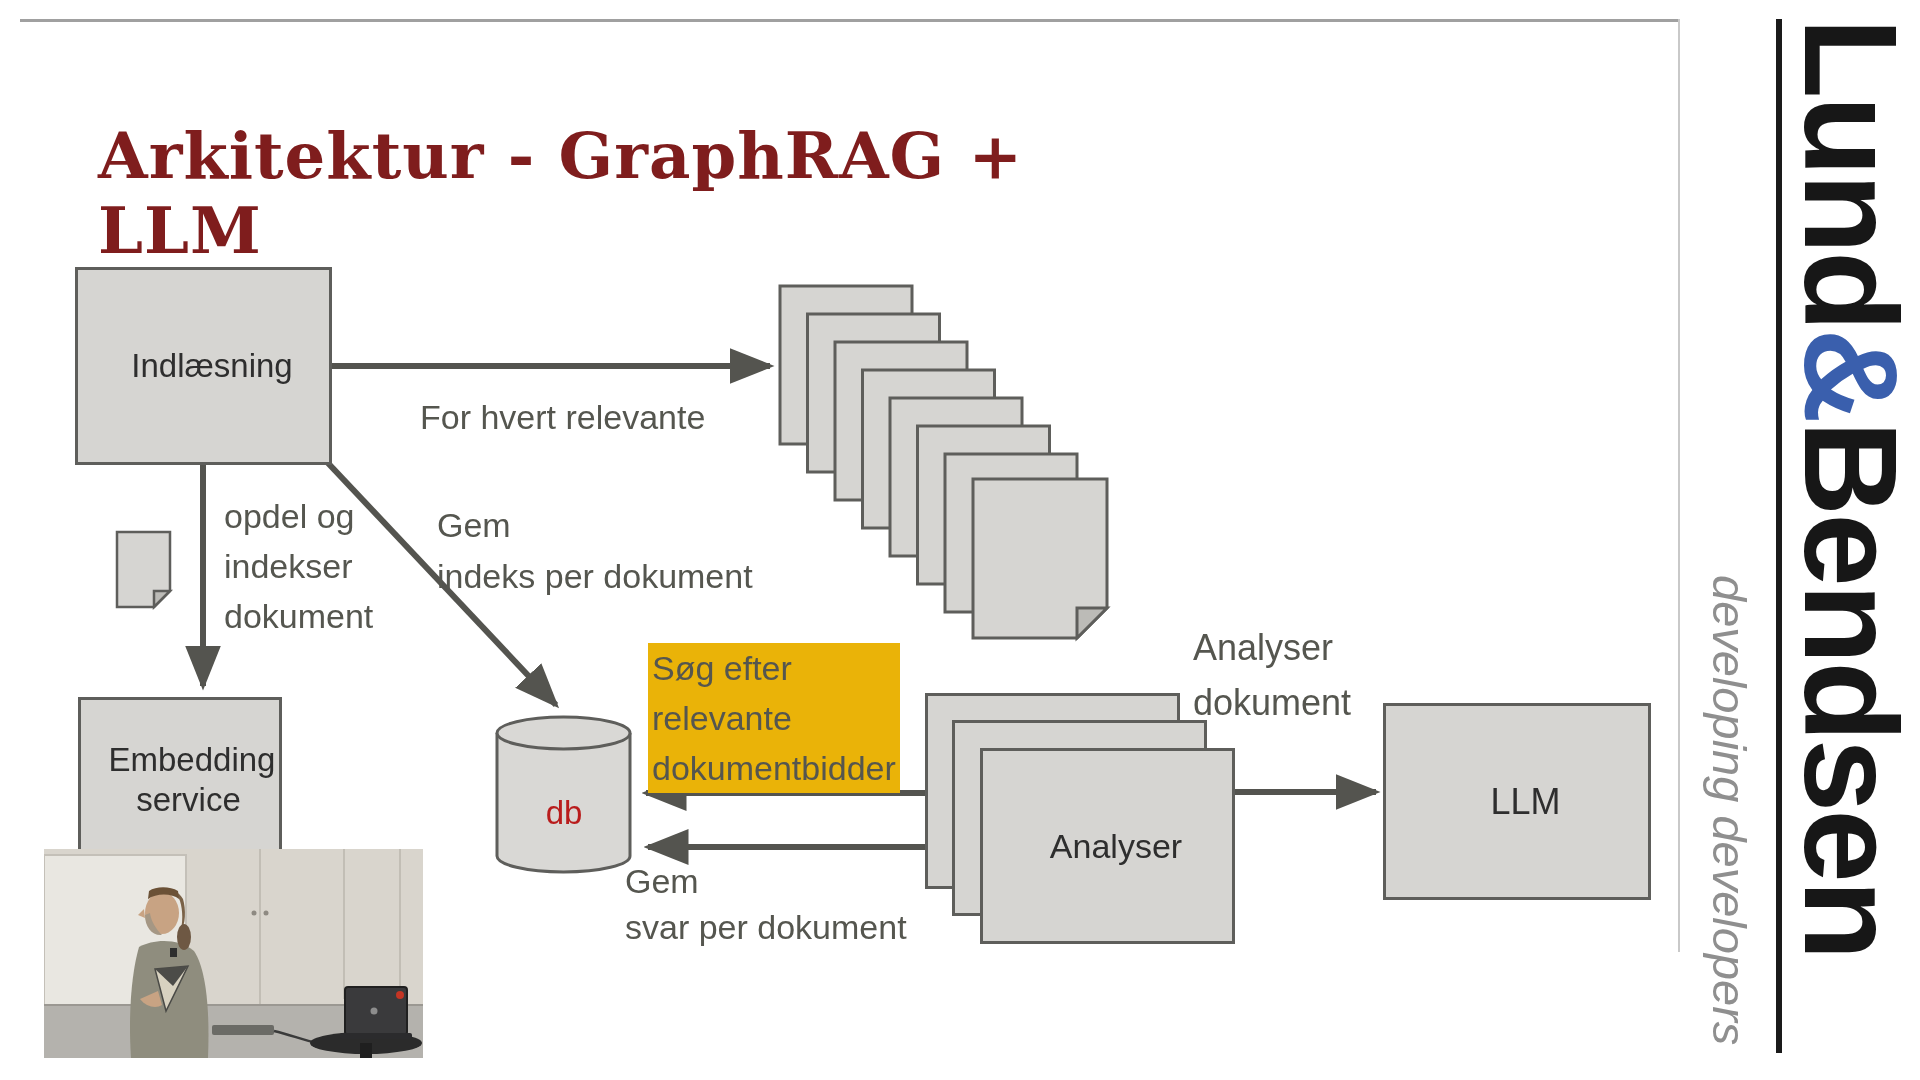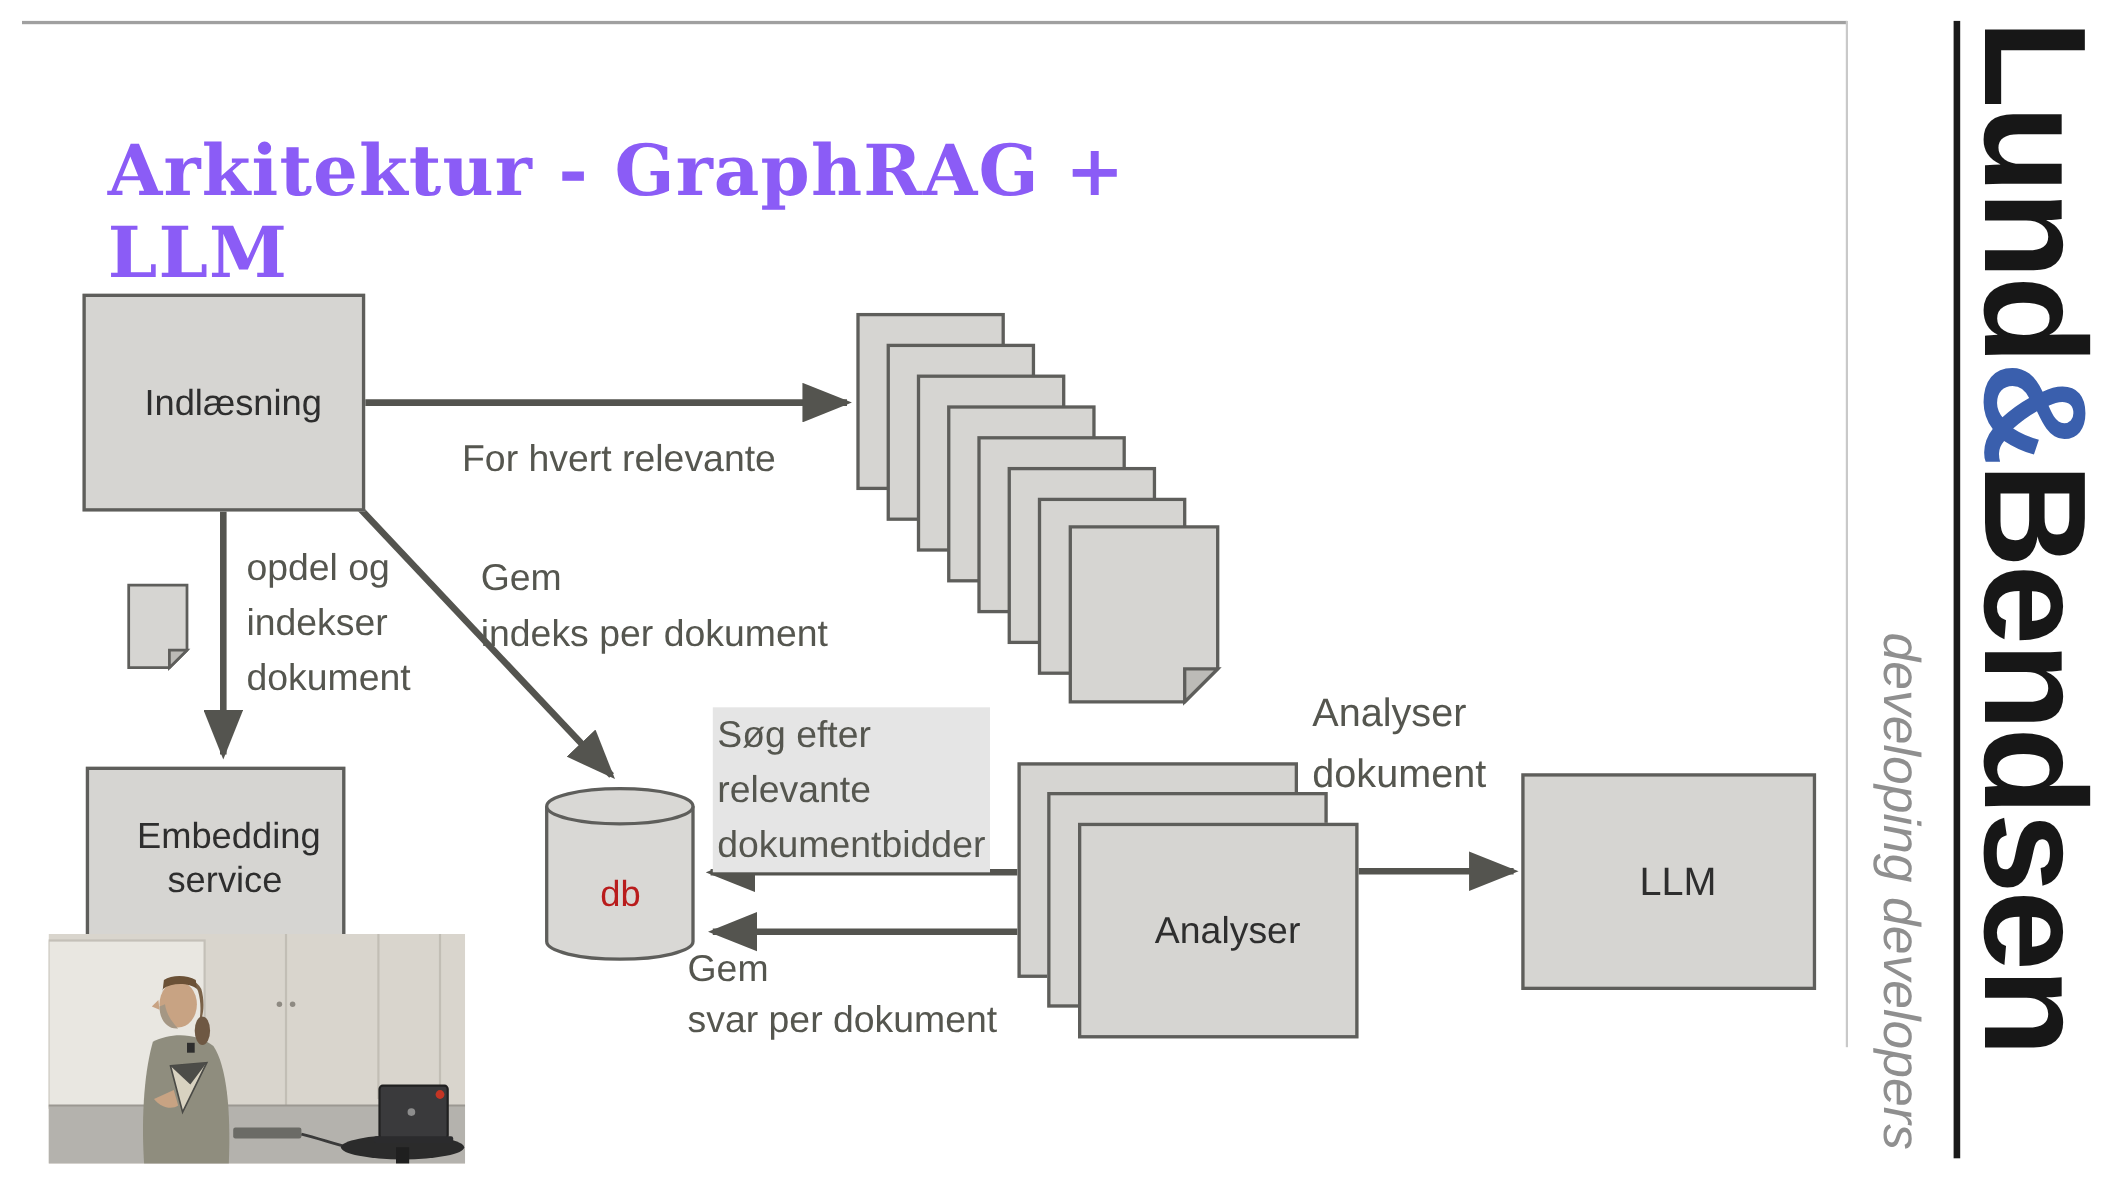--- a/index.html
+++ b/index.html
@@ -17,34 +17,34 @@
     font-family:"DejaVu Serif",serif;font-weight:bold;
     font-size:64px;letter-spacing:1px;color:#F1502F;
   }
   
   .dbox{
     background:#d6d5d2;border:3px solid #5e5e5b;box-sizing:border-box;
     display:flex;align-items:center;justify-content:center;
     color:#2e2e2e;font-size:33px;text-align:center;line-height:40px;padding-left:17px;
   }
   .box-indlaesning{left:75px;top:267px;width:257px;height:198px;}
-  .box-embedding{left:78px;top:697px;width:236px;height:165px;}
+  .box-embedding{left:78px;top:697px;width:204px;height:165px;}
   .box-embedding .lbl{width:160px;}
   .box-llm{left:1383px;top:703px;width:268px;height:197px;font-size:36px;}
   .box-analyser-1{left:925px;top:693px;width:255px;height:196px;}
   .box-analyser-2{left:952px;top:720px;width:255px;height:196px;}
   .box-analyser-3{left:980px;top:748px;width:255px;height:196px;font-size:34px;}
   
   .flabel{
     color:#55564f;font-size:34px;line-height:50px;white-space:pre-line;
   }
   .lbl-for-each{left:420px;top:392px;}
   .lbl-split{left:212px;top:491px;margin-left:12px;}
   .lbl-save-index{left:437px;top:500px;line-height:51px;}
-  .lbl-search{left:648px;top:643px;background:#e5e5e5;padding:0 4px;}
+  .lbl-search{left:648px;top:643px;background:#eab308;padding:0 4px;}
   .lbl-save-answer{left:625px;top:858px;line-height:46px;}
   .lbl-analyse{left:1193px;top:620px;font-size:36px;line-height:55px;}
   .lbl-db{left:527px;top:788px;width:74px;text-align:center;font-size:33px;color:#b91c1c;}
   
   .logo-rule{left:1776px;top:19px;width:6px;height:1034px;background:#1a1a1a;}
   .logo-text{
     left:1917px;top:18px;width:1010px;height:134px;line-height:134px;
     transform-origin:0 0;transform:rotate(90deg);
     font-weight:bold;font-size:132px;letter-spacing:-3px;color:#171717;
     white-space:nowrap;
@@ -57,21 +57,21 @@
   
   .webcam{left:44px;top:849px;width:379px;height:209px;overflow:hidden;}
   svg{display:block;}
 </style>
 </head>
 <body>
 
 <div class="abs slide-top-line"></div>
 <div class="abs slide-right-line"></div>
 
-<div class="abs title" style="color: #8b5cf6;">Arkitektur - GraphRAG + LLM</div>
+<div class="abs title" style="color: #7f1d1d;">Arkitektur - GraphRAG + LLM</div>
 
 <svg class="abs" style="left:0;top:0;" width="1920" height="1080" viewBox="0 0 1920 1080">
   <defs>
     <marker id="ah" viewBox="0 0 10 8" refX="9" refY="4" markerWidth="7.5" markerHeight="6" orient="auto">
       <path d="M0,0 L10,4 L0,8 Z" fill="#54544f"></path>
     </marker>
   </defs>
 
   <g stroke="#54544f" stroke-width="6" fill="none">
     <path d="M332,366 H770" marker-end="url(#ah)"></path>

